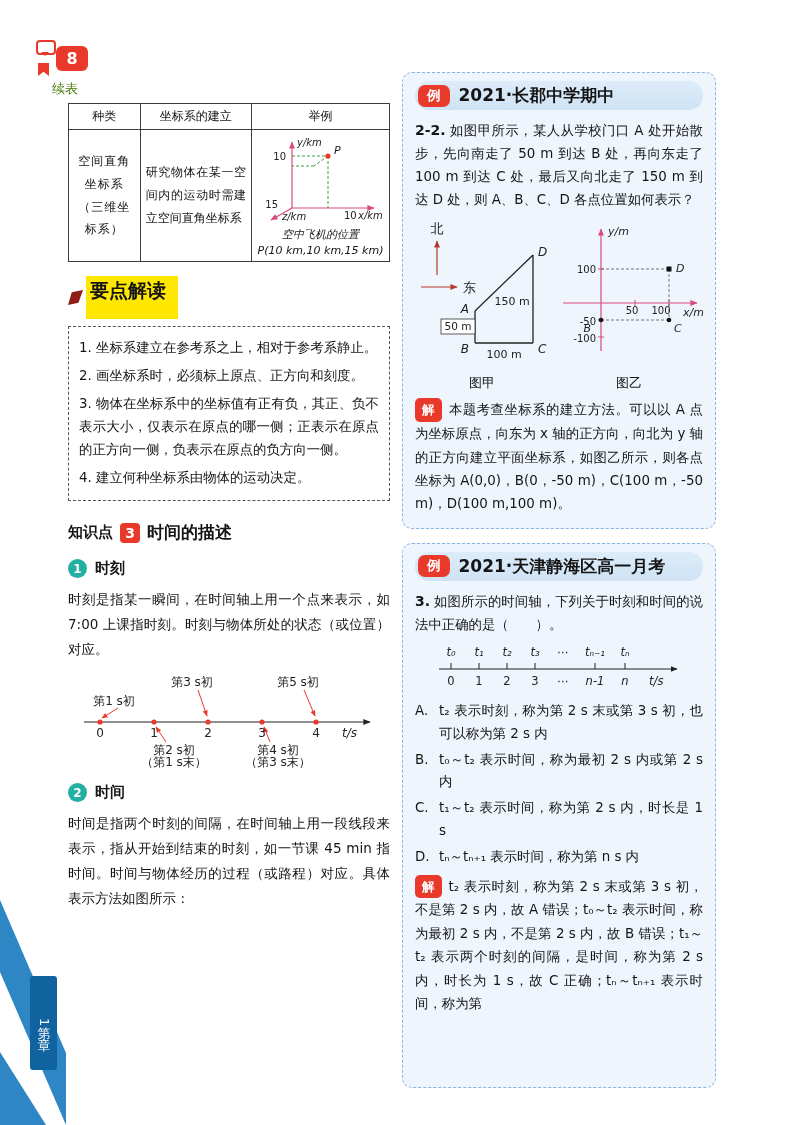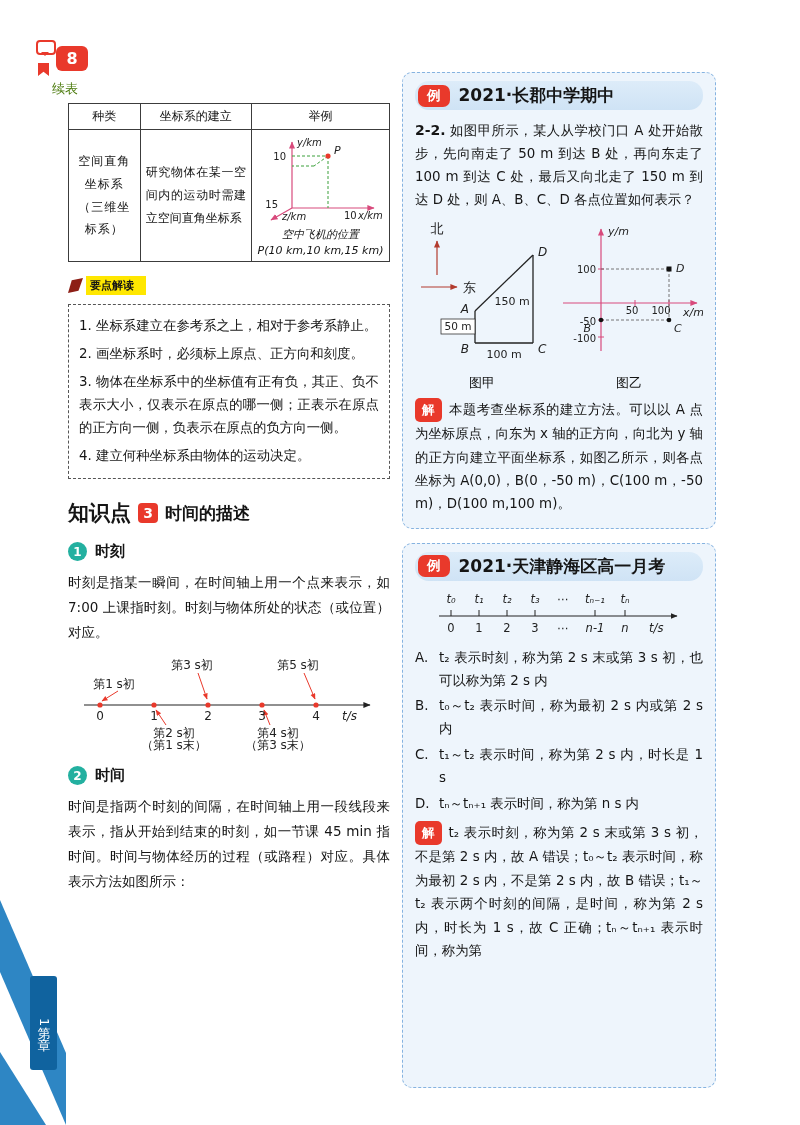--- a/index.html
+++ b/index.html
@@ -37,26 +37,26 @@
   table.ktable th, table.ktable td { border:1px solid #3c3c3c; padding:4px 5px; vertical-align:middle; }
   table.ktable th { font-weight:normal; text-align:center; height:26px; }
   td.c1 { width:72px; text-align:center; line-height:1.9; letter-spacing:1px; }
   td.c2 { width:112px; line-height:1.9; text-align:justify; }
   td.c3 { width:138px; text-align:center; }
   .tcap { font-size:11px; margin-top:2px;font-style:italic; }
   
   .kp-label { margin-top:14px; display:inline-flex; align-items:center; }
   .kp-icon { width:15px; height:15px; background:#8d1f16; margin-right:3px;
     clip-path:polygon(0 100%,25% 15%,100% 0,70% 85%); }
-  .kp-text { background:#ffe700; font-weight:bold; font-size:11px; padding:2px 12px 2px 4px; }
+  .kp-text { background:#ffe700; font-weight:bold; font-size:19px; padding:2px 12px 15px 4px; }
   .kp-box { margin-top:7px; border:1.6px dashed #555; padding:9px 10px 6px 10px; }
   .kp-box p { font-size:13.4px; line-height:1.72; text-align:justify; margin-bottom:5px; }
   
   .knowledge-head { margin-top:20px; display:flex; align-items:center; }
-  .kh-label { font-weight:800; font-size:21px; }
+  .kh-label { font-weight:800; font-size:15px; }
   .kh-num { background:#e9392b; color:#fff; width:20px; height:20px; border-radius:4px;
     display:inline-flex; align-items:center; justify-content:center;
     font-weight:bold; font-size:14px; margin:0 7px; }
   .kh-title { font-weight:800; font-size:17px; }
   .sec-head { margin-top:15px; display:flex; align-items:center; }
   .circle-num { width:19px; height:19px; border-radius:50%; background:#23b0a0; color:#fff;
     display:inline-flex; align-items:center; justify-content:center;
     font-size:12px; font-weight:bold; margin-right:8px; }
   .sec-title { font-weight:bold; font-size:15px; }
   .para { font-size:13.5px; line-height:1.85; text-align:justify; margin-top:9px; }
@@ -283,20 +283,21 @@
     </div>
 
     <p class="sol"><span class="sol-badge">解</span><span>本题考查坐标系的建立方法。可以以 A 点为坐标原点，向东为 x 轴的正方向，向北为 y 轴的正方向建立平面坐标系，如图乙所示，则各点坐标为 A(0,0)，B(0，-50 m)，C(100 m，-50 m)，D(100 m,100 m)。</span></p>
   </div>
 
   <div class="ex-box tall">
     <div class="ex-head">
       <span class="ex-badge">例</span>
       <span class="ex-src">2021·天津静海区高一月考</span>
     </div>
+    <p class="q"><b class="qnum">3.</b><span>如图所示的时间轴，下列关于时刻和时间的说法中正确的是（　　）。</span></p>
 
     <svg class="dia" width="252" height="52" viewBox="0 0 252 52">
       <defs>
         <marker id="mB2" markerWidth="7" markerHeight="7" refX="5.5" refY="2.5" orient="auto">
             <path d="M0,0L6,2.5L0,5z" fill="#222"></path>
           </marker>
       </defs>
       <line x1="6" y1="27" x2="244" y2="27" stroke="#222" stroke-width="1.1" marker-end="url(#mB2)"></line>
       <line x1="18" y1="21" x2="18" y2="27" stroke="#222" stroke-width="1"></line>
       <line x1="46" y1="21" x2="46" y2="27" stroke="#222" stroke-width="1"></line>

